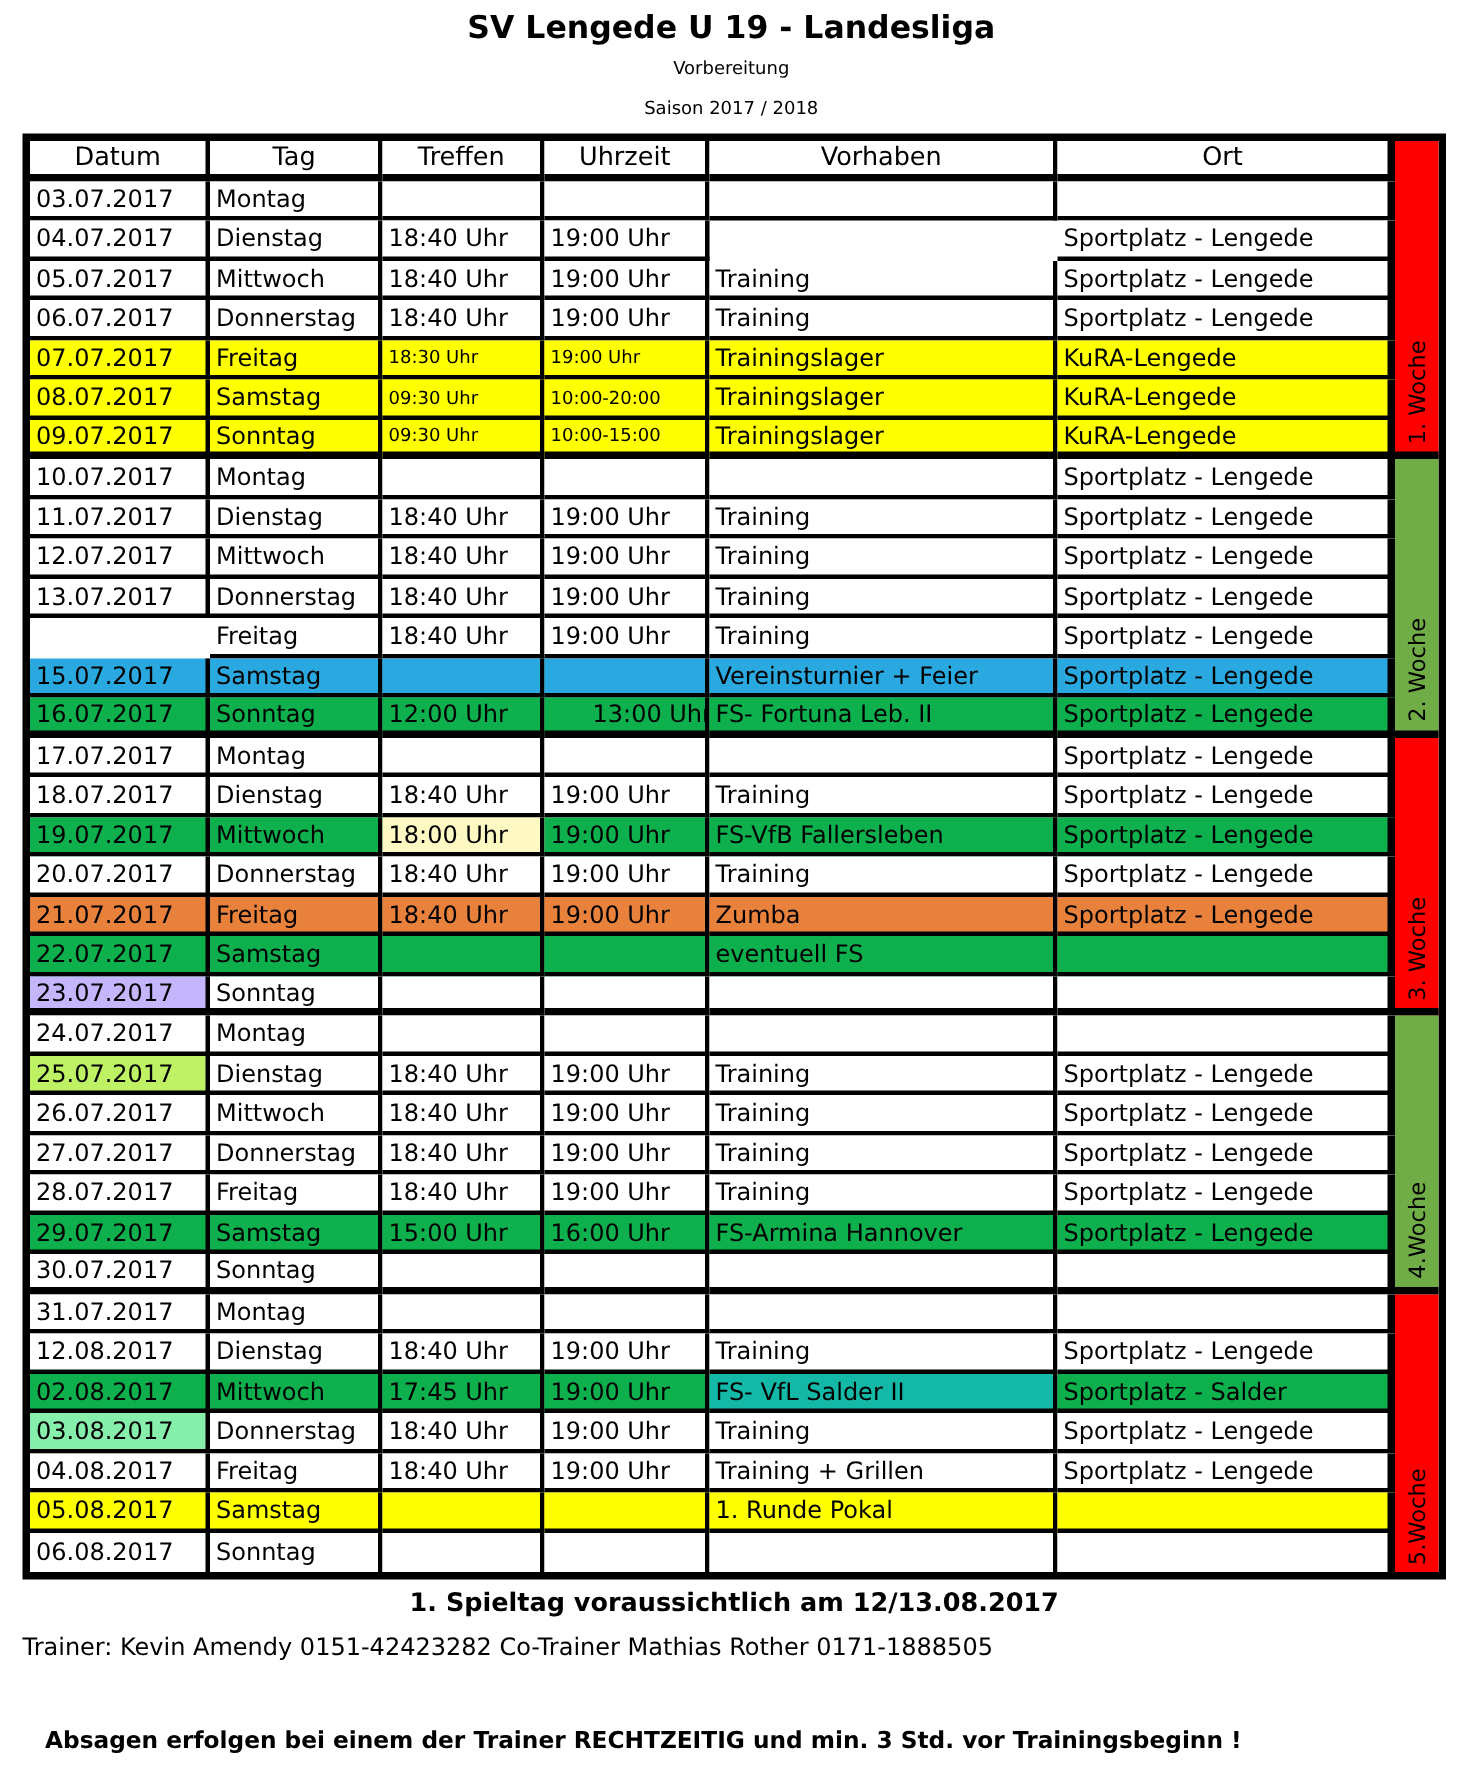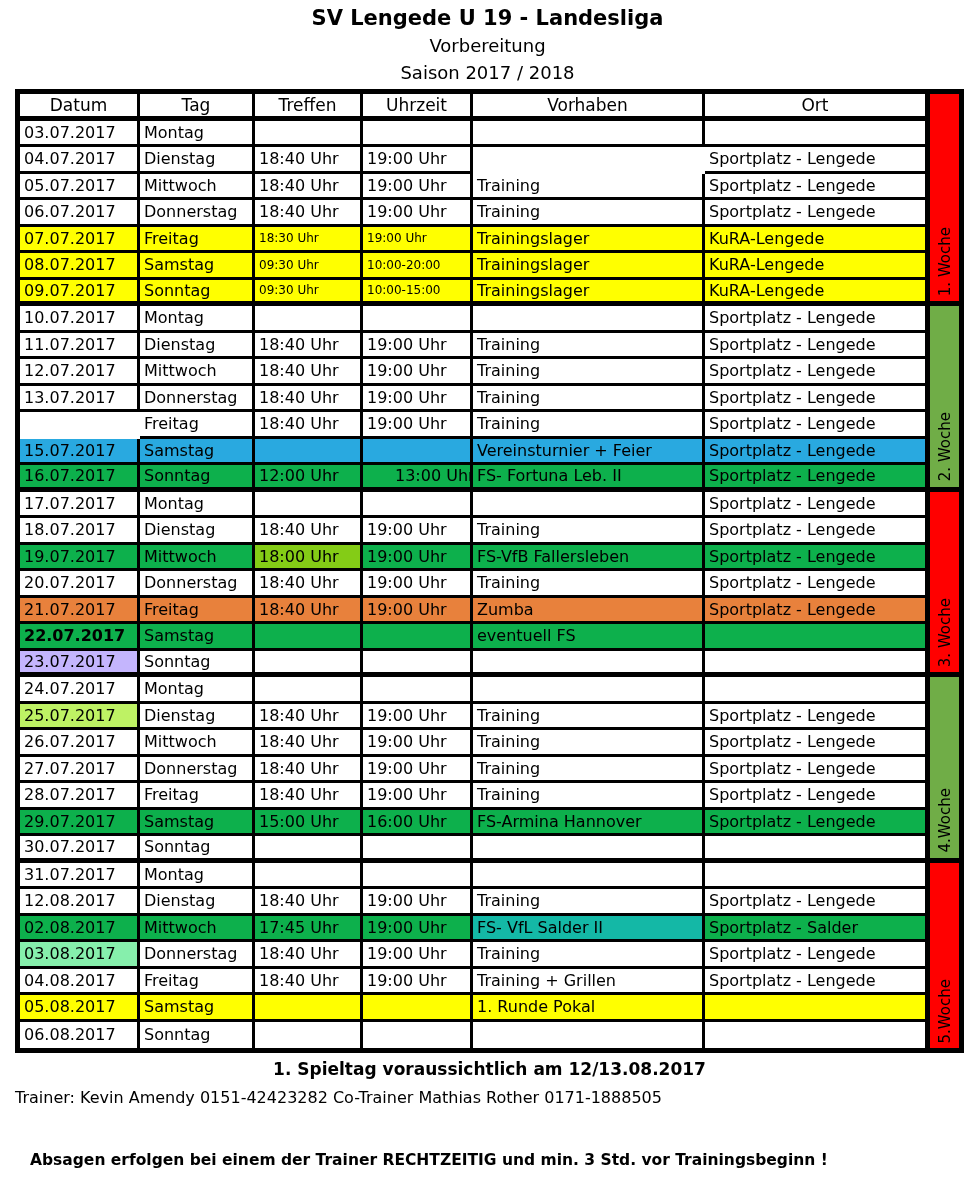--- a/index.html
+++ b/index.html
@@ -8,21 +8,21 @@
     width: 975px; height: 1186px;
     background: #ffffff; color: #000000;
     font-family: "DejaVu Sans", "Liberation Sans", sans-serif;
     overflow: hidden;
   }
   .page { width: 975px; height: 1186px; }
 
   
   .titles { text-align: center; padding-top: 4px; }
   .title   { font-size: 21px; font-weight: bold; line-height: 28px; }
-  .subtitle { font-size: 18px; line-height: 27px; }
+  .subtitle { font-size: 12px; line-height: 27px; }
 
   
   .grid {
     display: grid;
     grid-template-columns: 120px 115px 108px 110px 232px 225px 29px;
     grid-auto-rows: 26.5px;
     border: 5px solid #000;
     width: -moz-fit-content; width: fit-content;
     margin: 3px 0 0 15px;
     background: #fff;
@@ -195,37 +195,37 @@
       <div class="cell" style="background: rgb(255, 255, 255);"></div>
       <div class="cell ort-col" style="background: rgb(255, 255, 255);">Sportplatz - Lengede</div>
       <div class="cell" style="background: rgb(255, 255, 255);">18.07.2017</div>
       <div class="cell" style="background: rgb(255, 255, 255);">Dienstag</div>
       <div class="cell" style="background: rgb(255, 255, 255);">18:40 Uhr</div>
       <div class="cell" style="background: rgb(255, 255, 255);">19:00 Uhr</div>
       <div class="cell" style="background: rgb(255, 255, 255);">Training</div>
       <div class="cell ort-col" style="background: rgb(255, 255, 255);">Sportplatz - Lengede</div>
       <div class="cell" style="background: rgb(13, 176, 76);">19.07.2017</div>
       <div class="cell" style="background: rgb(13, 176, 76);">Mittwoch</div>
-      <div class="cell" style="background: #84cc16;">18:00 Uhr</div>
+      <div class="cell" style="background: #fef9c3;">18:00 Uhr</div>
       <div class="cell" style="background: rgb(13, 176, 76);">19:00 Uhr</div>
       <div class="cell" style="background: rgb(13, 176, 76);">FS-VfB Fallersleben</div>
       <div class="cell ort-col" style="background: rgb(13, 176, 76);">Sportplatz - Lengede</div>
       <div class="cell" style="background: rgb(255, 255, 255);">20.07.2017</div>
       <div class="cell" style="background: rgb(255, 255, 255);">Donnerstag</div>
       <div class="cell" style="background: rgb(255, 255, 255);">18:40 Uhr</div>
       <div class="cell" style="background: rgb(255, 255, 255);">19:00 Uhr</div>
       <div class="cell" style="background: rgb(255, 255, 255);">Training</div>
       <div class="cell ort-col" style="background: rgb(255, 255, 255);">Sportplatz - Lengede</div>
       <div class="cell" style="background: rgb(232, 129, 60);">21.07.2017</div>
       <div class="cell" style="background: rgb(232, 129, 60);">Freitag</div>
       <div class="cell" style="background: rgb(232, 129, 60);">18:40 Uhr</div>
       <div class="cell" style="background: rgb(232, 129, 60);">19:00 Uhr</div>
       <div class="cell" style="background: rgb(232, 129, 60);">Zumba</div>
       <div class="cell ort-col" style="background: rgb(232, 129, 60);">Sportplatz - Lengede</div>
-      <div class="cell" style="background: rgb(13, 176, 76); font-weight: bold;">22.07.2017</div>
+      <div class="cell" style="background: rgb(13, 176, 76);">22.07.2017</div>
       <div class="cell" style="background: rgb(13, 176, 76);">Samstag</div>
       <div class="cell" style="background: rgb(13, 176, 76);"></div>
       <div class="cell" style="background: rgb(13, 176, 76);"></div>
       <div class="cell" style="background: rgb(13, 176, 76);">eventuell FS</div>
       <div class="cell ort-col" style="background: rgb(13, 176, 76);"></div>
       <div class="cell week-end" style="background: #c4b5fd;">23.07.2017</div>
       <div class="cell week-end" style="background: rgb(255, 255, 255);">Sonntag</div>
       <div class="cell week-end" style="background: rgb(255, 255, 255);"></div>
       <div class="cell week-end" style="background: rgb(255, 255, 255);"></div>
       <div class="cell week-end" style="background: rgb(255, 255, 255);"></div>

